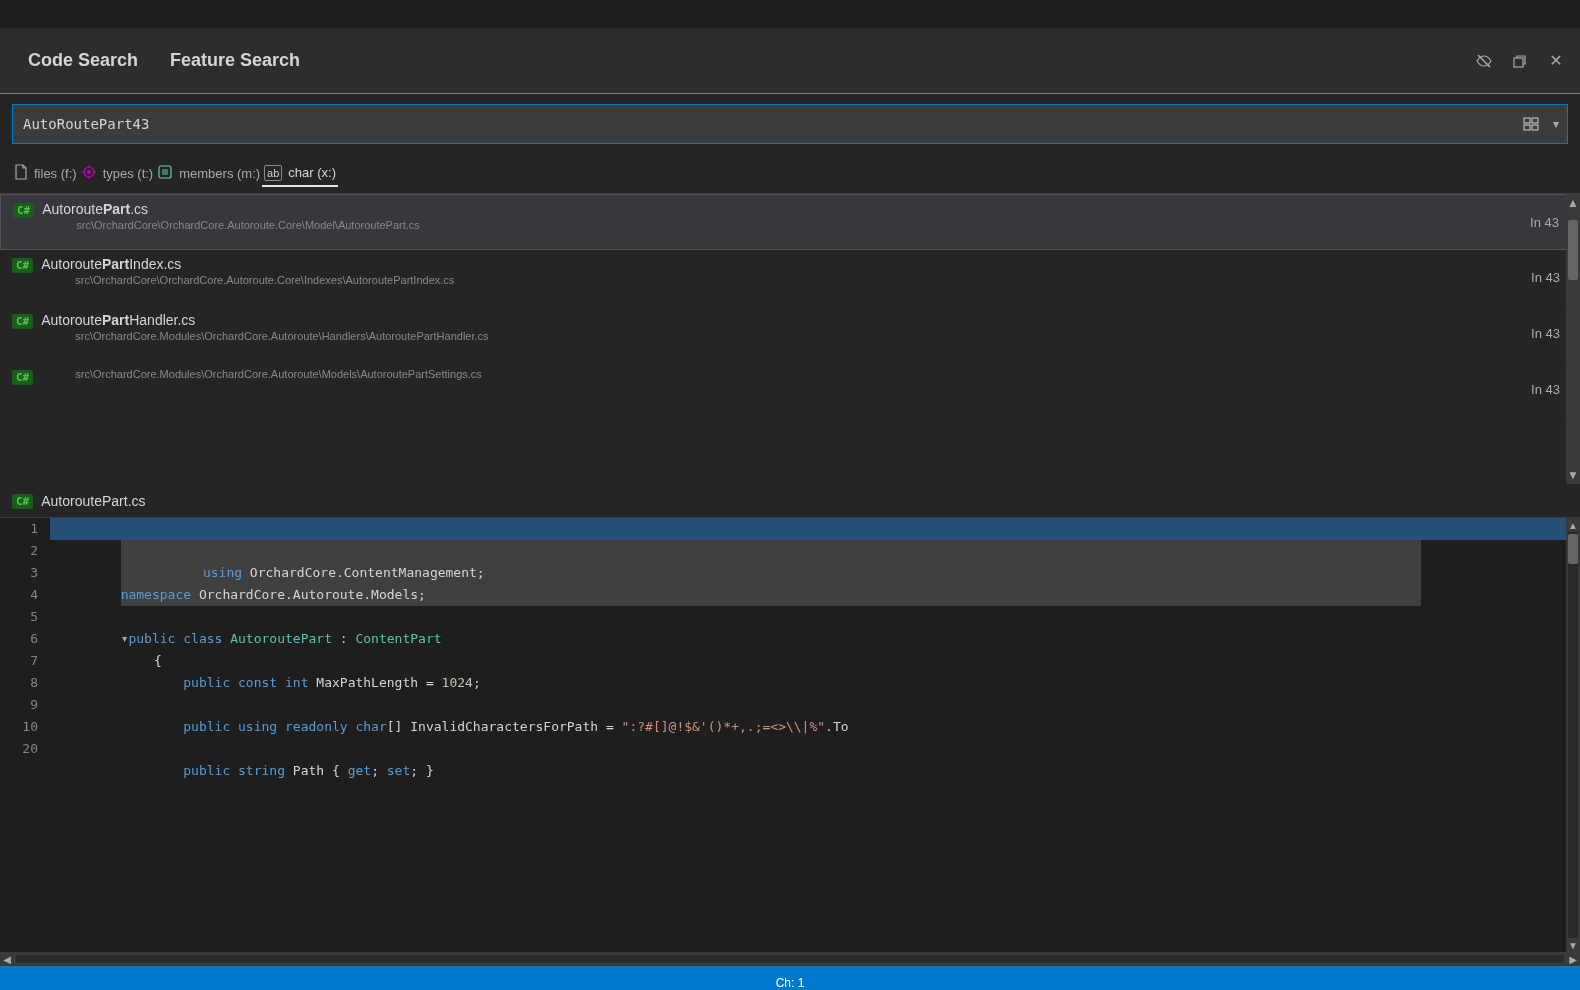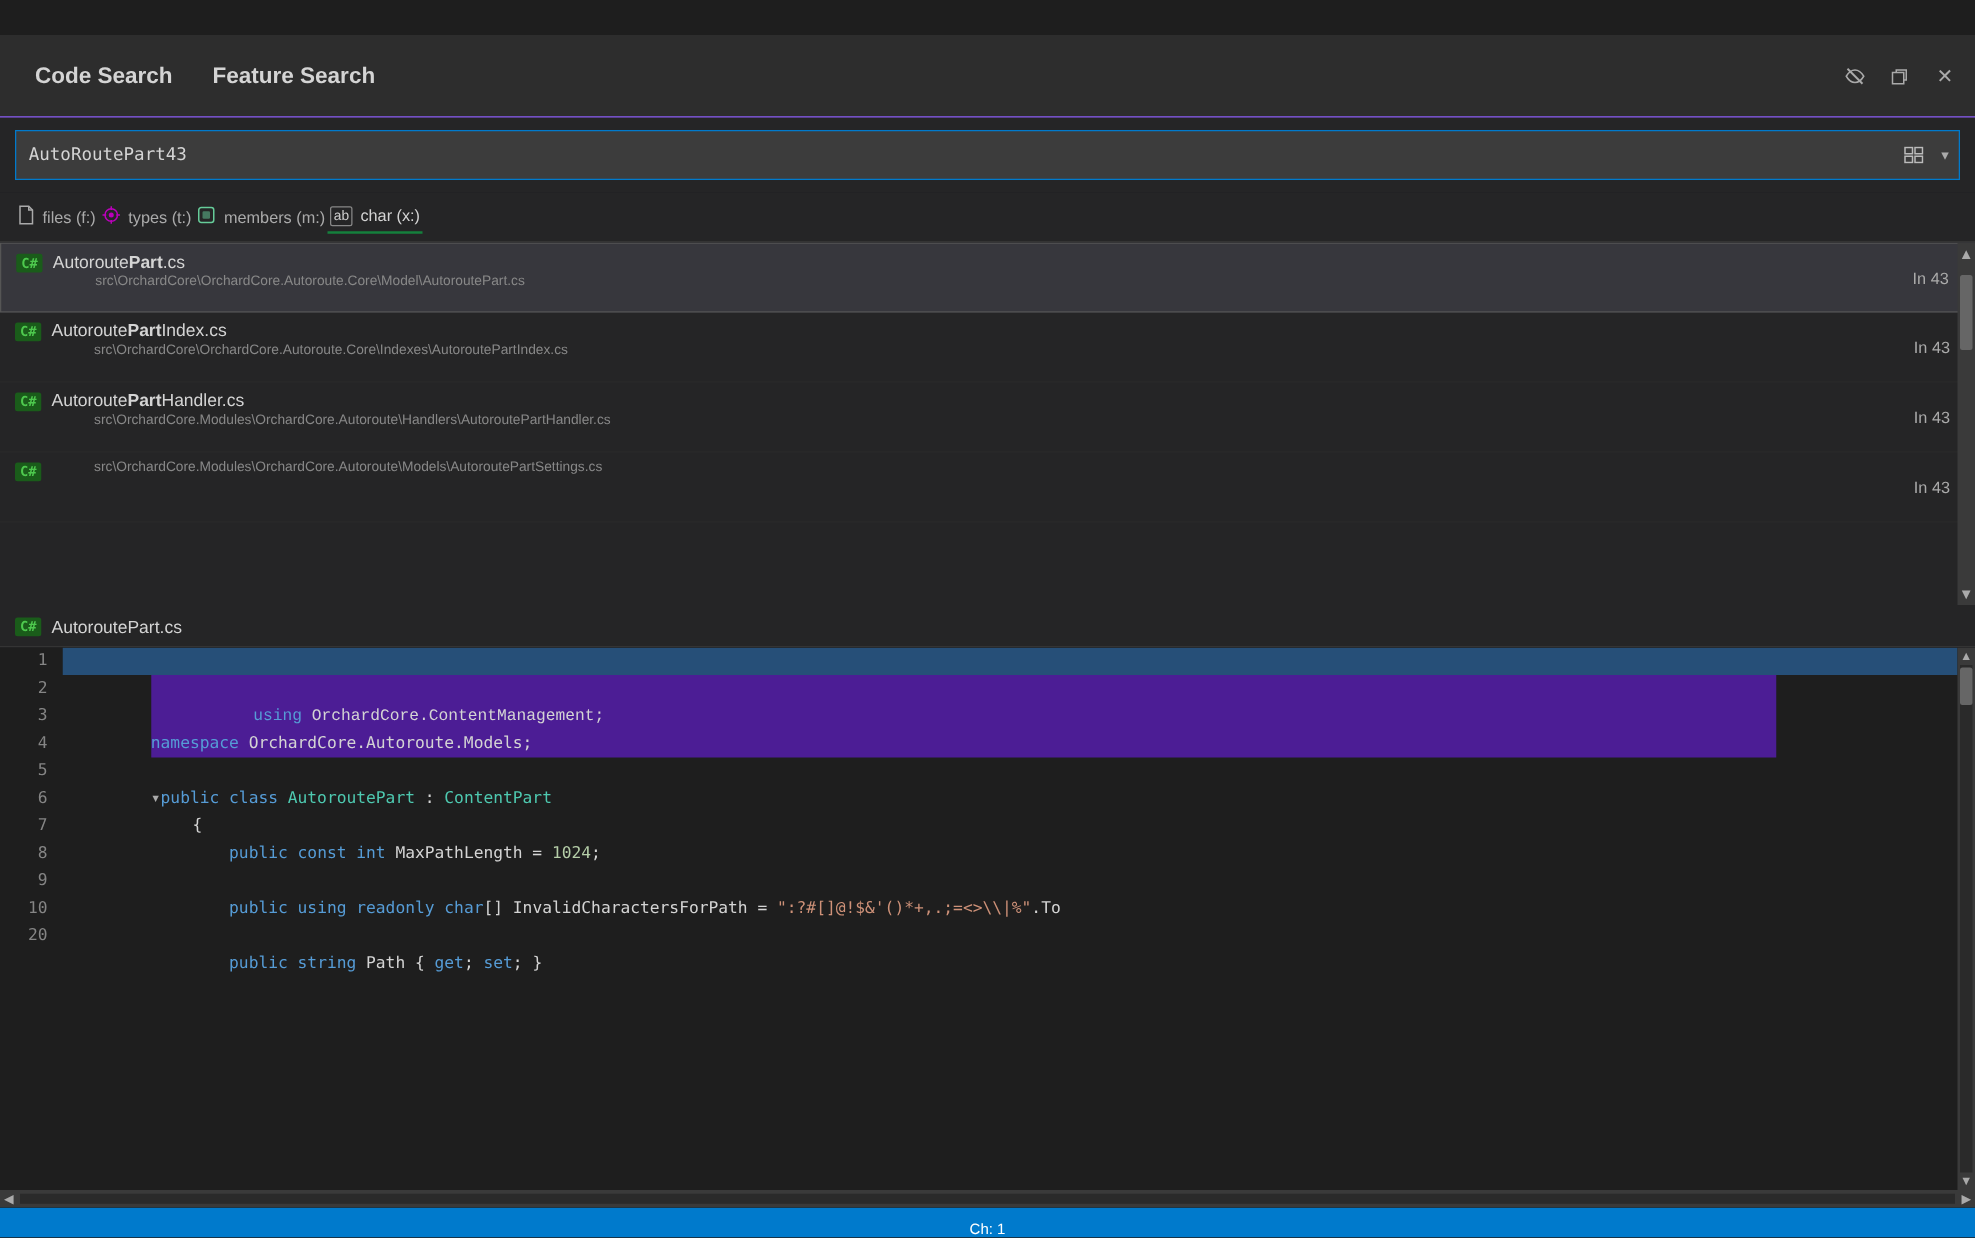--- a/index.html
+++ b/index.html
@@ -408,21 +408,21 @@
   </div>
   <div class="filter-tab">
     <span class="filter-tab-icon">
       <svg width="16" height="16" viewBox="0 0 16 16" fill="none">
         <rect x="2" y="2" width="12" height="12" rx="2" stroke="#6c9" stroke-width="1.2" fill="none"></rect>
         <rect x="5" y="5" width="6" height="6" rx="1" fill="#6c9" opacity="0.5"></rect>
       </svg>
     </span>
     <span>members (m:)</span>
   </div>
-  <div class="filter-tab" style="color:#d4d4d4; border-bottom: 2px solid #15803d;">
+  <div class="filter-tab" style="color:#d4d4d4; border-bottom: 2px solid #e5e5e5;">
     <span class="filter-tab-icon" style="font-size:11px; border:1px solid #888; padding:1px 2px; border-radius:2px; color:#ccc;">ab</span>
     <span>char (x:)</span>
   </div>
 </div>
 
 <div class="results-container" style="height: 290px; position: relative;">
   <div id="result-1" class="result-item selected" style="padding-right: 80px;">
     <div class="result-item-left">
       <span class="cs-badge">C#</span>
       <div class="result-text-block">
@@ -495,21 +495,21 @@
       <div class="line-number">6</div>
       <div class="line-number">7</div>
       <div class="line-number">8</div>
       <div class="line-number">9</div>
       <div class="line-number">10</div>
       <div class="line-number">20</div>
     </div>
     <div class="code-lines">
 
       <div class="code-line highlighted">
-        <span style="background:#4c1d95; display:inline-block; min-width:1300px; padding-left:4px;font-family:Liberation Mono, monospace;">
+        <span style="background:#404040; display:inline-block; min-width:1300px; padding-left:4px;">
           <span class="kw">using</span><span> OrchardCore.ContentManagement;</span>
         </span>
       </div>
 
       <div class="code-line">&nbsp;</div>
 
       <div class="code-line">
         <span class="kw">namespace</span><span> OrchardCore.Autoroute.Models;</span>
       </div>
 

